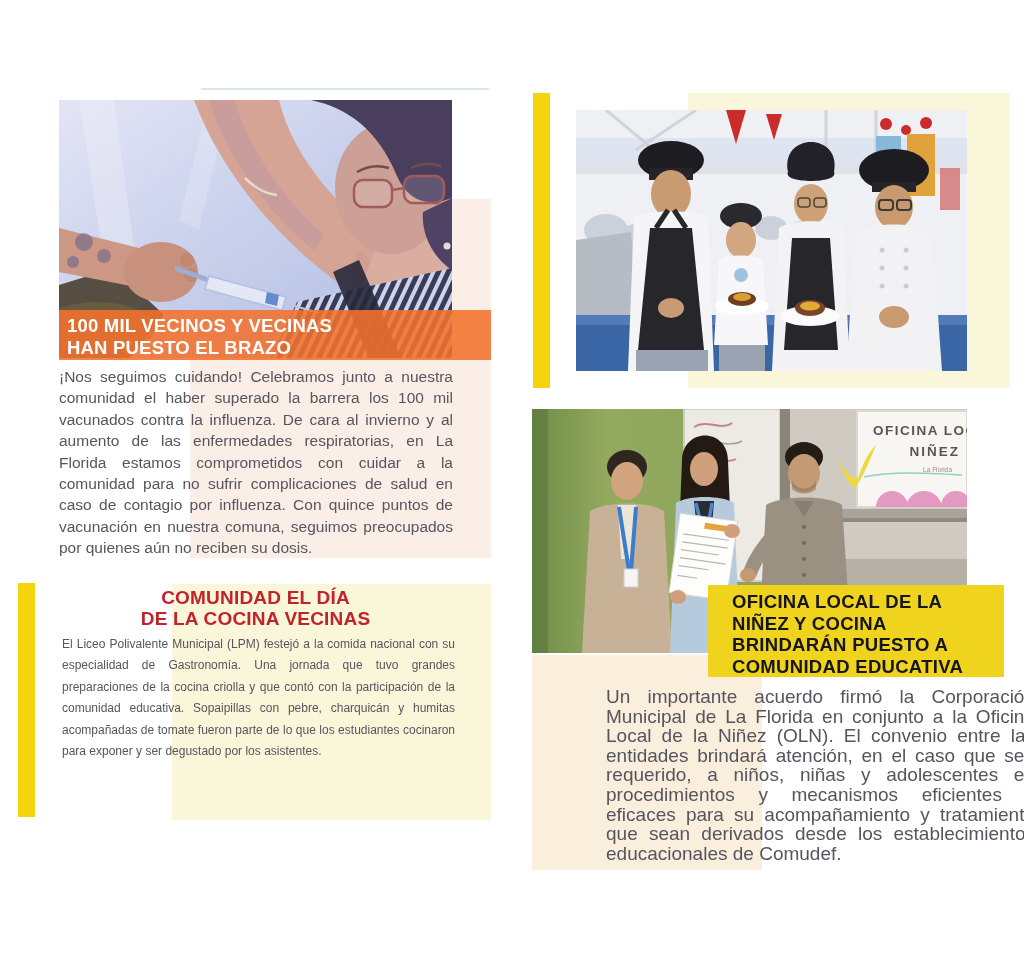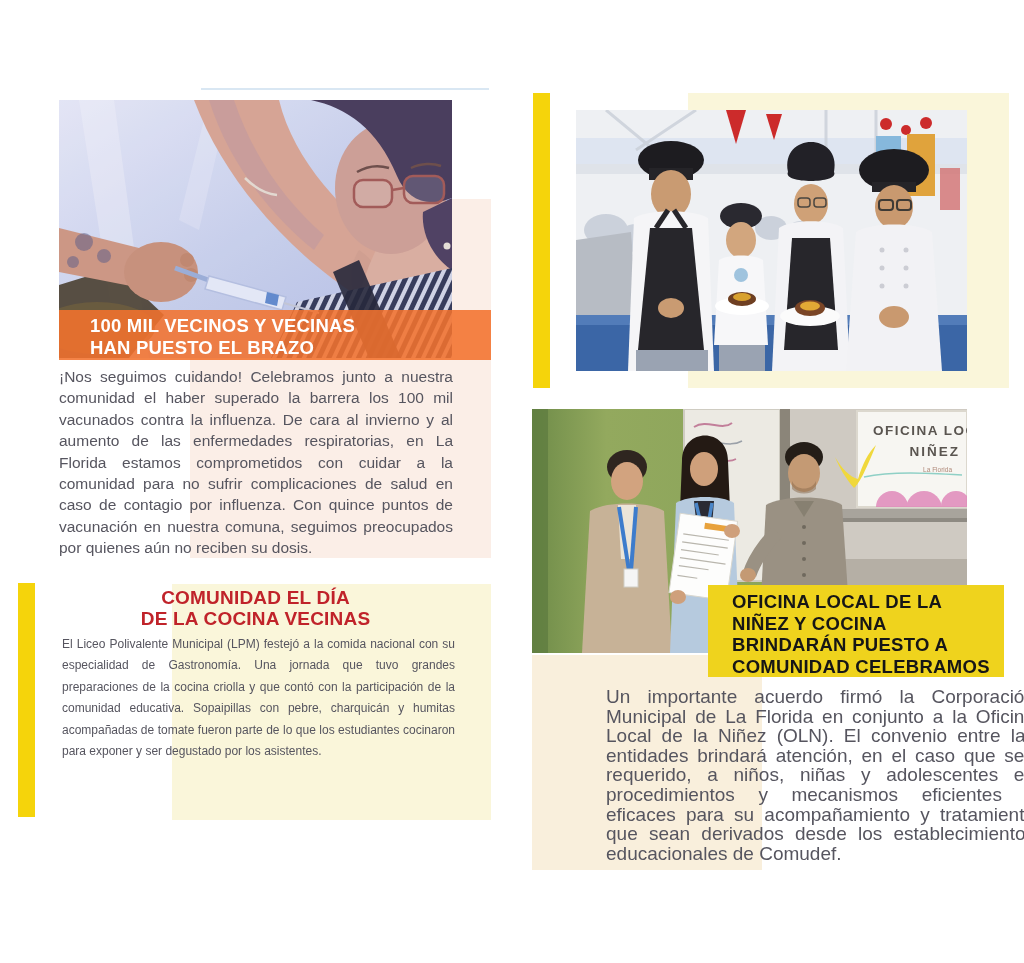--- a/index.html
+++ b/index.html
@@ -31,21 +31,21 @@
   .photo{z-index:2;overflow:hidden}
   .photo svg{display:block;width:100%;height:100%}
   .photo1{left:59px;top:100px;width:393px;height:258px}
   .photo2{left:576px;top:110px;width:391px;height:261px}
   .photo3{left:532px;top:409px;width:435px;height:244px}
   
   .banner1{left:59px;top:310px;width:432px;height:50px;z-index:3;
     background:var(--accent-orange);
     background:color-mix(in srgb, var(--accent-orange) 88%, transparent);
     color:#fff;font-weight:bold;font-size:18.5px;line-height:22px;
-    padding:4px 0 0 31px;letter-spacing:.2px;display:flex;flex-direction:column;justify-content:center}
+    padding:4px 0 0 8px;letter-spacing:.2px;display:flex;flex-direction:column;justify-content:center}
   
   .banner3{left:708px;top:585px;width:296px;height:92px;z-index:3;background:var(--banner-yellow);
     color:var(--banner-text);font-weight:bold;font-size:18.5px;line-height:21.5px;
     letter-spacing:.3px;padding:6px 0 0 24px}
   
   .bodytext{color:var(--body-text);text-align:justify;text-align-last:left;z-index:3}
   .body1{left:59px;top:366px;width:394px;font-size:15.5px;line-height:21.4px}
   .body2{left:62px;top:634px;width:393px;font-size:12px;line-height:21.4px}
   .body3{left:606px;top:687px;width:429px;font-size:19px;line-height:19.6px}
   .head2{left:59px;top:588px;width:393px;text-align:center;color:var(--heading-red);
@@ -313,17 +313,17 @@
         <path d="M240,118 C226,132 216,148 212,160 L224,168 C230,152 240,138 250,128 Z" fill="#9a9183"></path>
         <ellipse cx="216" cy="166" rx="8" ry="7" fill="#c49a74"></ellipse>
       </g>
     </svg>
   </div>
 
   <div class="abs banner3">
     <div>OFICINA LOCAL DE LA</div>
     <div>NIÑEZ Y COCINA</div>
     <div>BRINDARÁN PUESTO A</div>
-    <div>COMUNIDAD CELEBRAMOS</div>
+    <div>COMUNIDAD EDUCATIVA</div>
   </div>
   <p class="abs bodytext body3">Un importante acuerdo firmó la Corporación Municipal de La Florida en conjunto a la Oficina Local de la Niñez (OLN). El convenio entre las entidades brindará atención, en el caso que sea requerido, a niños, niñas y adolescentes en procedimientos y mecanismos eficientes y eficaces para su acompañamiento y tratamiento que sean derivados desde los establecimientos educacionales de Comudef.</p>
 
 </div>
 
 </body></html>

